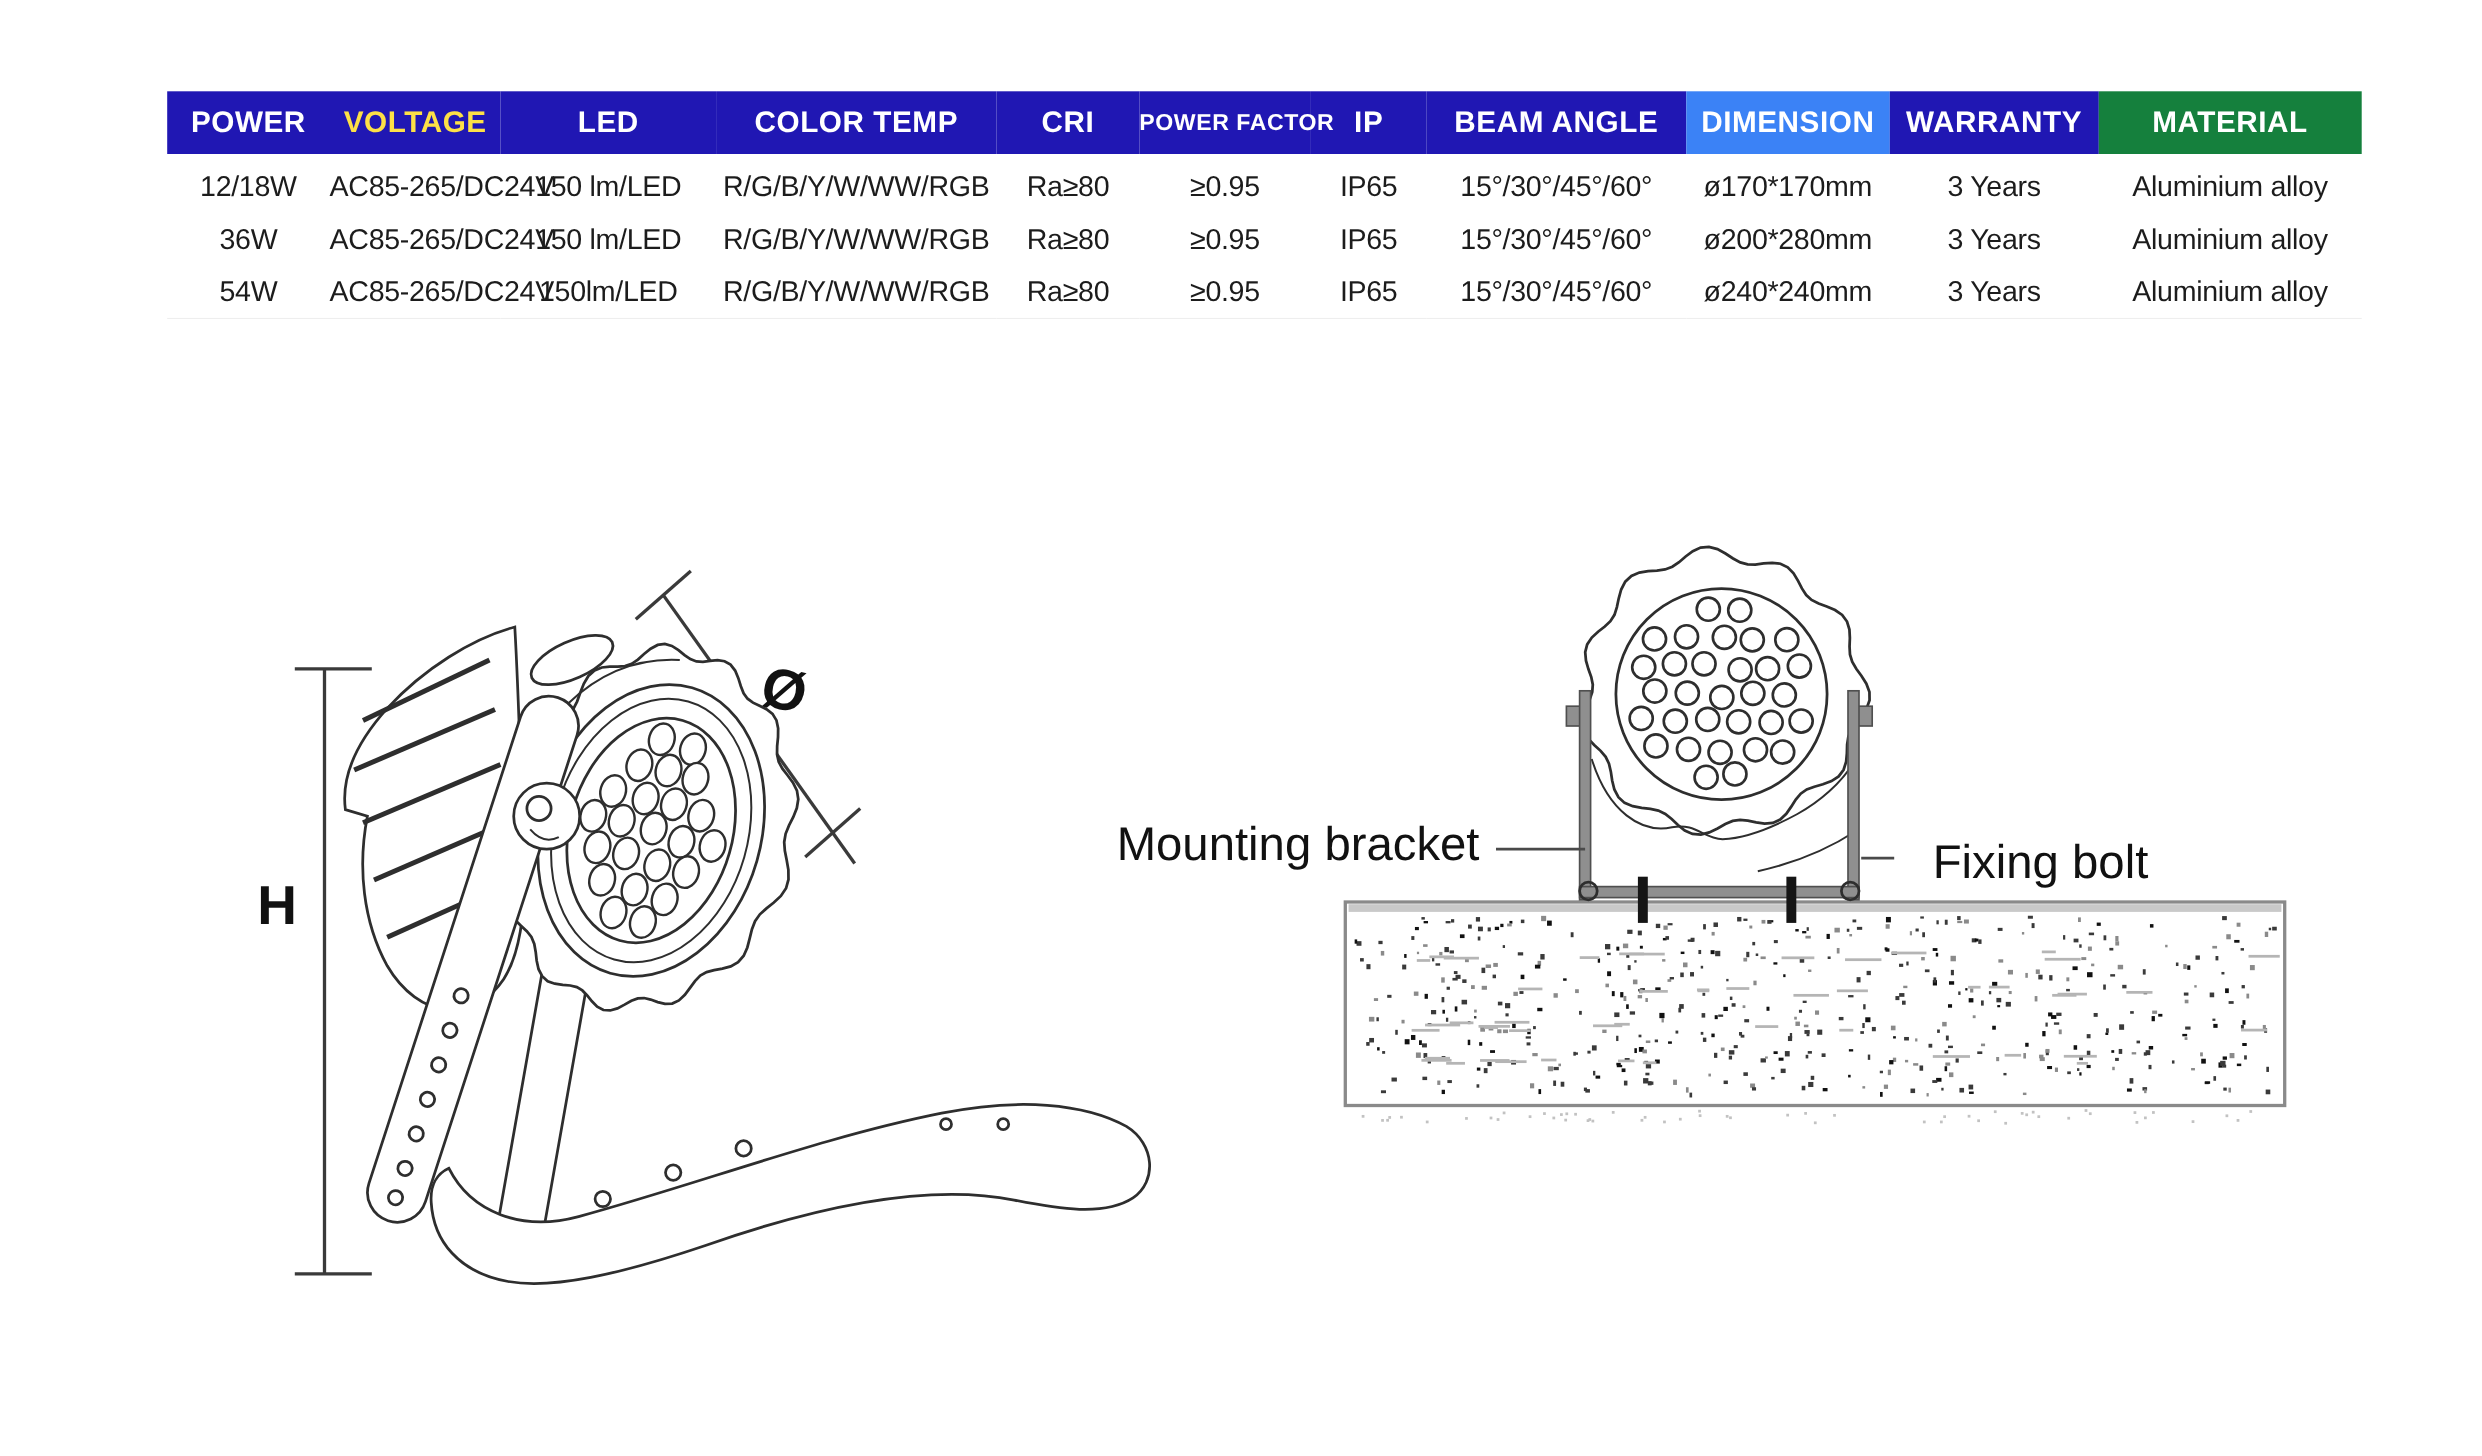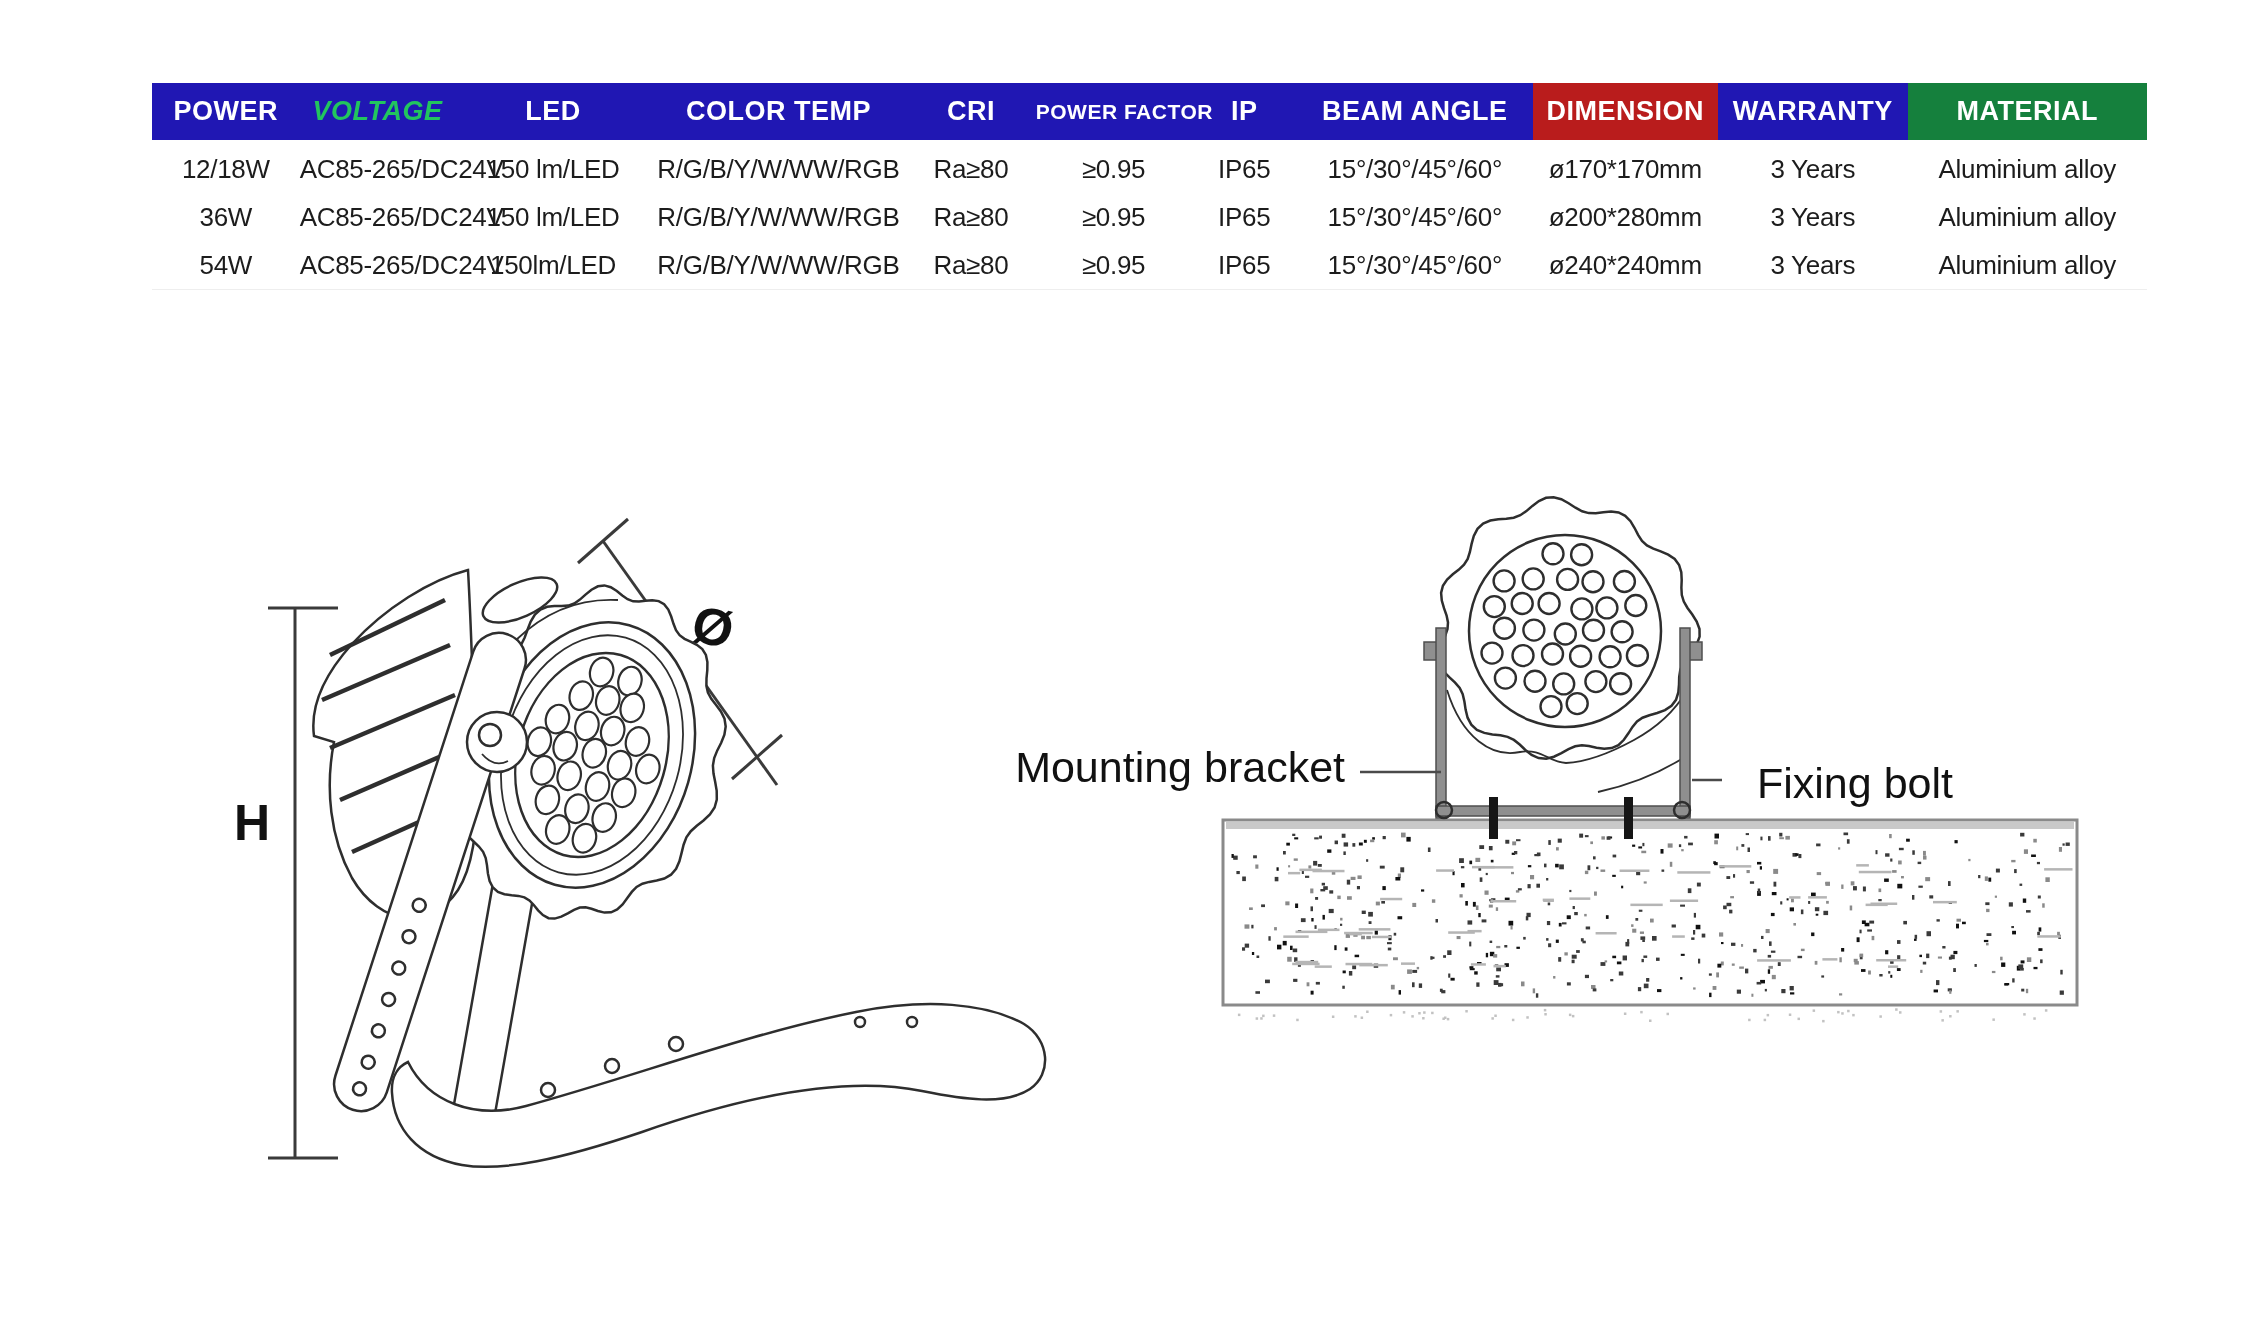--- a/index.html
+++ b/index.html
@@ -38,28 +38,28 @@
         <col style="width:7.8%">
         <col style="width:5.3%">
         <col style="width:11.8%">
       <col style="width:9.3%">
         <col style="width:9.5%">
         <col style="width:12%">
     </colgroup>
     <thead>
       <tr>
         <th style="background: rgb(32, 23, 179); color: rgb(255, 255, 255);">POWER</th>
-        <th style="background: rgb(32, 23, 179); color: #22c55e; font-style: italic;">VOLTAGE</th>
+        <th style="background: rgb(32, 23, 179); color: #fde047;">VOLTAGE</th>
         <th style="background: rgb(32, 23, 179); color: rgb(255, 255, 255);">LED</th>
         <th style="background: rgb(32, 23, 179); color: rgb(255, 255, 255);">COLOR TEMP</th>
         <th style="background: rgb(32, 23, 179); color: rgb(255, 255, 255);">CRI</th>
         <th class="small" style="background: rgb(32, 23, 179); color: rgb(255, 255, 255);">POWER FACTOR</th>
         <th style="background: rgb(32, 23, 179); color: rgb(255, 255, 255); margin-top: 16px;">IP</th>
         <th style="background: rgb(32, 23, 179); color: rgb(255, 255, 255);">BEAM ANGLE</th>
-        <th style="background: #b91c1c; color: rgb(255, 255, 255);">DIMENSION</th>
+        <th style="background: #3b82f6; color: rgb(255, 255, 255);">DIMENSION</th>
         <th style="background: rgb(32, 23, 179); color: rgb(255, 255, 255); text-align: center;">WARRANTY</th>
         <th style="background: #15803d; color: rgb(255, 255, 255);">MATERIAL</th>
       </tr>
     </thead>
     <tbody>
       <tr>
         <td>12/18W</td>
         <td>AC85-265/DC24V</td>
         <td>150 lm/LED</td>
         <td>R/G/B/Y/W/WW/RGB</td>

